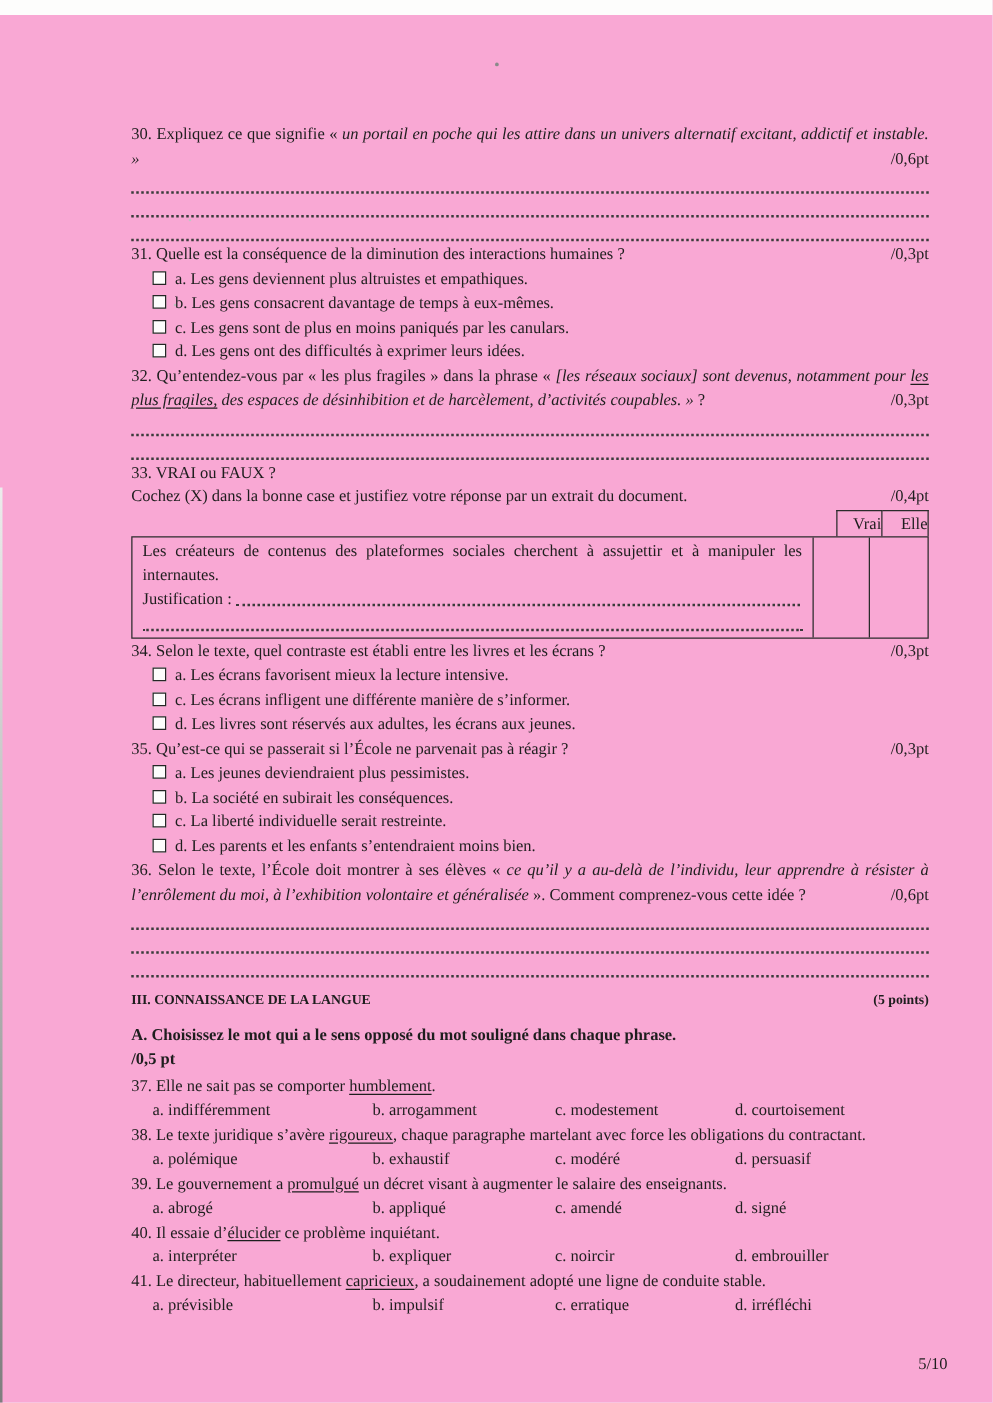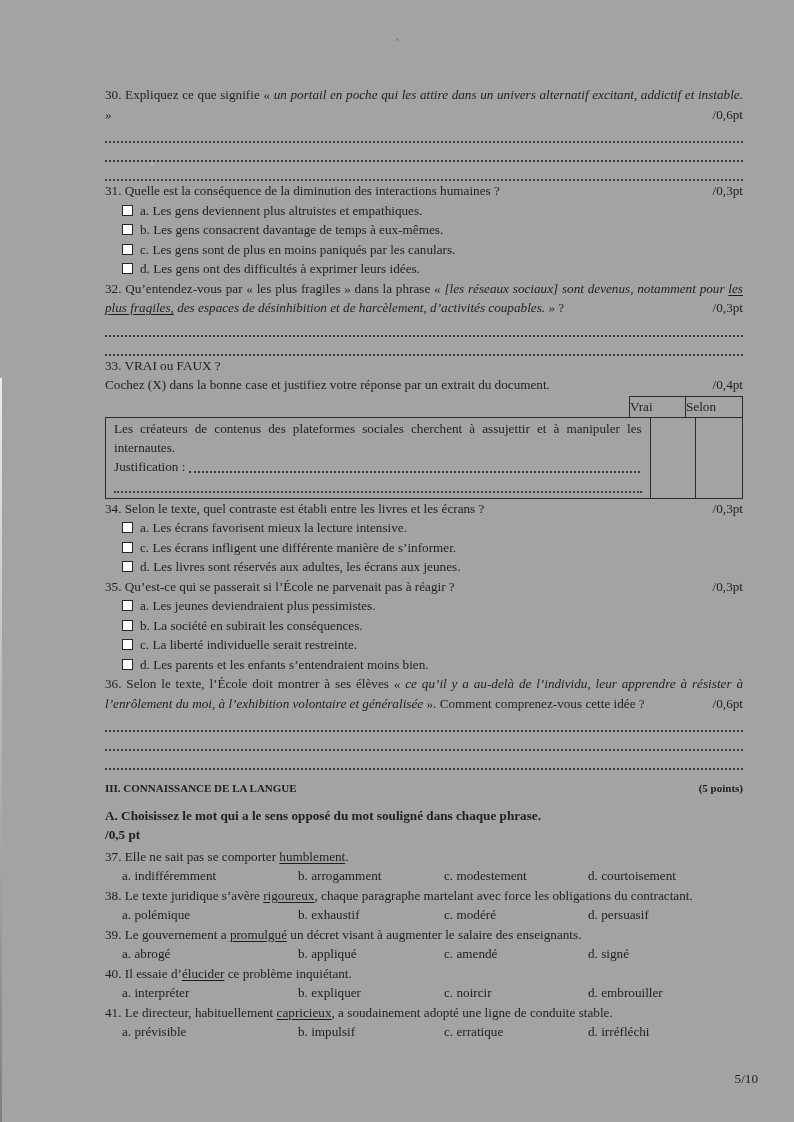--- a/index.html
+++ b/index.html
@@ -2,21 +2,21 @@
 <html><head>
 <meta charset="utf-8">
 <style>
   * { box-sizing: border-box; margin: 0; padding: 0; }
   html, body { background: #e9e9e9; }
   body {
     width: 794px; height: 1122px; position: relative; overflow: hidden;
     font-family: "Liberation Serif", "DejaVu Serif", serif;
     font-size: 13.2px; color: #1e1e1e; background: #fdfdfc;
   }
-  .page { position: absolute; inset: 0; background: #a3a3a3; }
+  .page { position: absolute; inset: 0; background: #f9a8d4; margin-top: 12px; }
   .content { position: absolute; left: 105px; top: 85px; width: 638px; line-height: 19.5px; }
 
   .q { position: relative; }
   .just { text-align: justify; }
   .it { font-style: italic; }
   .ul { text-decoration: underline; text-underline-offset: 2px; }
   .pts { position: absolute; right: 0; bottom: 0; white-space: nowrap; }
   .qline { display: flex; justify-content: space-between; align-items: baseline; }
 
   .dots { height: 19px; border-bottom: 2px dotted #3b3b3b; }
@@ -24,21 +24,21 @@
 
   .opt { padding-left: 17px; white-space: nowrap; }
   .cb { display: inline-block; width: 11px; height: 11px; border: 1.4px solid #262626;
         margin-right: 7px; vertical-align: -1px; background: #fdfdfc; }
 
   .wopts { display: grid; grid-template-columns: 176px 146px 144px auto; padding-left: 17px; }
 
   
   .vf { margin-top: 1px; }
   .vf-head { display: flex; justify-content: flex-end; }
-  .vf-hcell { width: 57px; height: 21px; line-height: 20px; text-align: left;
+  .vf-hcell { width: 37px; height: 21px; line-height: 20px; text-align: right;
               border: 1.3px solid #2b2b2b; border-bottom: none; }
   .vf-hcell + .vf-hcell { border-left: none; }
   .vf-main { display: flex; border: 1.3px solid #2b2b2b; }
   .vf-statement { flex: 1; padding: 1px 8px 3px 8px; border-right: 1.3px solid #2b2b2b; line-height: 19px; }
   .vf-col { width: 45.7px; }
   .vf-col.first { border-right: 1.3px solid #2b2b2b; }
   .jrow { display: flex; }
   .jfill { flex: 1; border-bottom: 2px dotted #3b3b3b; margin: 0 2px 3px 4px; }
   .jline2 { border-bottom: 2px dotted #3b3b3b; height: 17px; margin-bottom: 2px; }
 
@@ -91,21 +91,21 @@
     <div class="dots"></div>
 
     <div>33. VRAI ou FAUX ?</div>
     <div class="qline">
       <span>Cochez (X) dans la bonne case et justifiez votre réponse par un extrait du document.</span>
       <span>/0,4pt</span>
     </div>
     <div class="vf">
       <div class="vf-head">
         <div class="vf-hcell">Vrai</div>
-        <div class="vf-hcell">Selon</div>
+        <div class="vf-hcell">Elle</div>
       </div>
       <div class="vf-main">
         <div class="vf-statement">
           <div class="just">Les créateurs de contenus des plateformes sociales cherchent à assujettir et à manipuler les internautes.</div>
           <div class="jrow">
             <span>Justification :</span>
             <span class="jfill"></span>
           </div>
           <div class="jline2"></div>
         </div>

